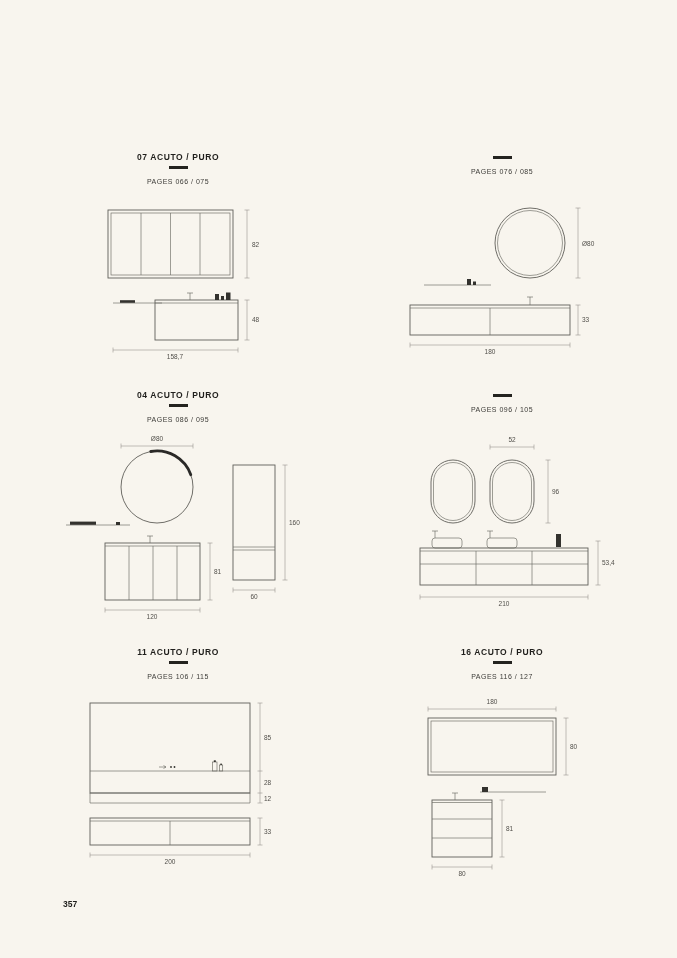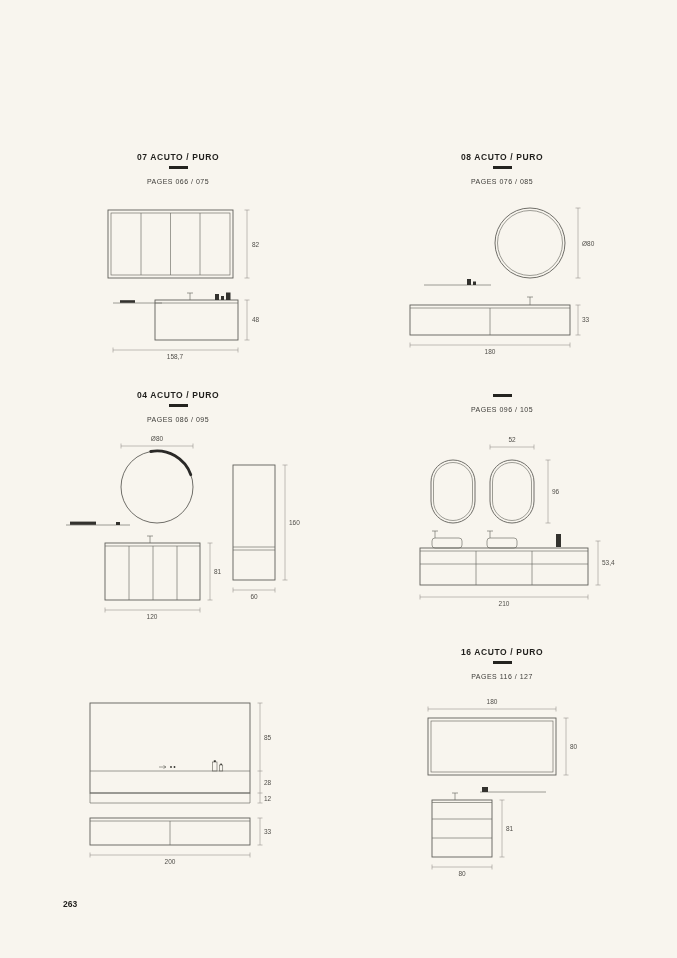--- a/index.html
+++ b/index.html
@@ -71,21 +71,20 @@
         <line class="dim" x1="65" y1="145" x2="190" y2="145"></line>
         <line class="dim" x1="65" y1="142.5" x2="65" y2="147.5"></line>
         <line class="dim" x1="190" y1="142.5" x2="190" y2="147.5"></line>
         <text class="mid" x="127" y="154">158,7</text>
       </g>
     </svg>
   </section>
 
   <section class="panel" style="left:372px; top:152px; height:230px;">
     <div class="head">
-      <h3 class="title">08 ACUTO / PURO</h3>
       <div class="rule"></div>
       <div class="pages">PAGES 076 / 085</div>
     </div>
     <svg class="drawing" style="top:53px;" width="260" height="158" viewBox="0 0 260 158">
       <g>
         <circle class="st" cx="158" cy="38" r="35"></circle>
         <circle class="st2" cx="158" cy="38" r="32.5"></circle>
       </g>
       <g>
         <line class="dim" x1="206" y1="3" x2="206" y2="73"></line>
@@ -232,20 +231,25 @@
       <g>
         <line class="dim" x1="48" y1="164" x2="216" y2="164"></line>
         <line class="dim" x1="48" y1="161.5" x2="48" y2="166.5"></line>
         <line class="dim" x1="216" y1="161.5" x2="216" y2="166.5"></line>
         <text class="mid" x="132" y="173">210</text>
       </g>
     </svg>
   </section>
 
   <section class="panel" style="left:48px; top:647px; height:235px;">
+    <div class="head">
+      <h3 class="title">11 ACUTO / PURO</h3>
+      <div class="rule"></div>
+      <div class="pages">PAGES 106 / 115</div>
+    </div>
     <svg class="drawing" style="top:48px;" width="260" height="185" viewBox="0 0 260 185">
       <g>
         <rect class="st" x="42" y="8" width="160" height="90"></rect>
         <line class="st2" x1="42" y1="76" x2="202" y2="76"></line>
         <line class="st2" x1="42" y1="98" x2="202" y2="98"></line>
         <line class="st2" x1="42" y1="108" x2="202" y2="108"></line>
         <line class="st2" x1="42" y1="98" x2="42" y2="108"></line>
         <line class="st2" x1="202" y1="98" x2="202" y2="108"></line>
       </g>
       <g>
@@ -332,14 +336,14 @@
       </g>
       <g>
         <line class="dim" x1="60" y1="172" x2="120" y2="172"></line>
         <line class="dim" x1="60" y1="169.5" x2="60" y2="174.5"></line>
         <line class="dim" x1="120" y1="169.5" x2="120" y2="174.5"></line>
         <text class="mid" x="90" y="181">80</text>
       </g>
     </svg>
   </section>
 
-  <div class="pageno">263</div>
+  <div class="pageno">357</div>
 </div>
 
 </body></html>

